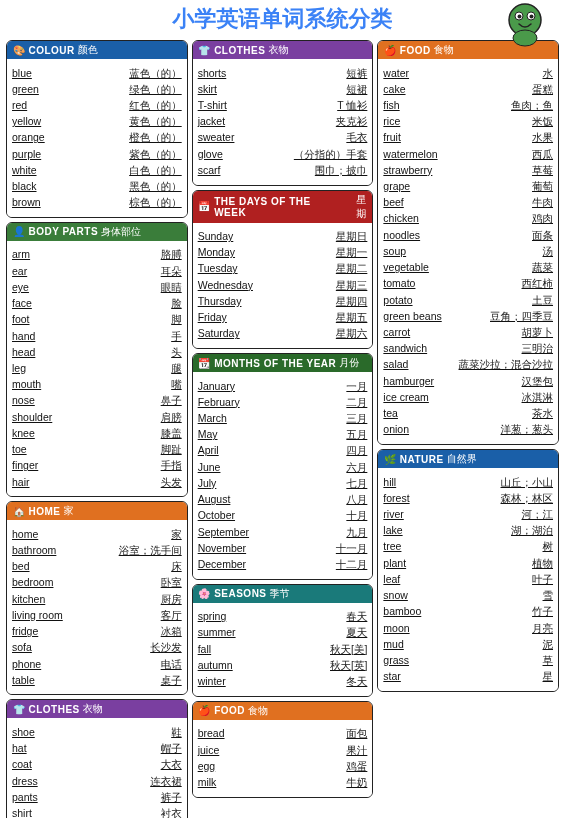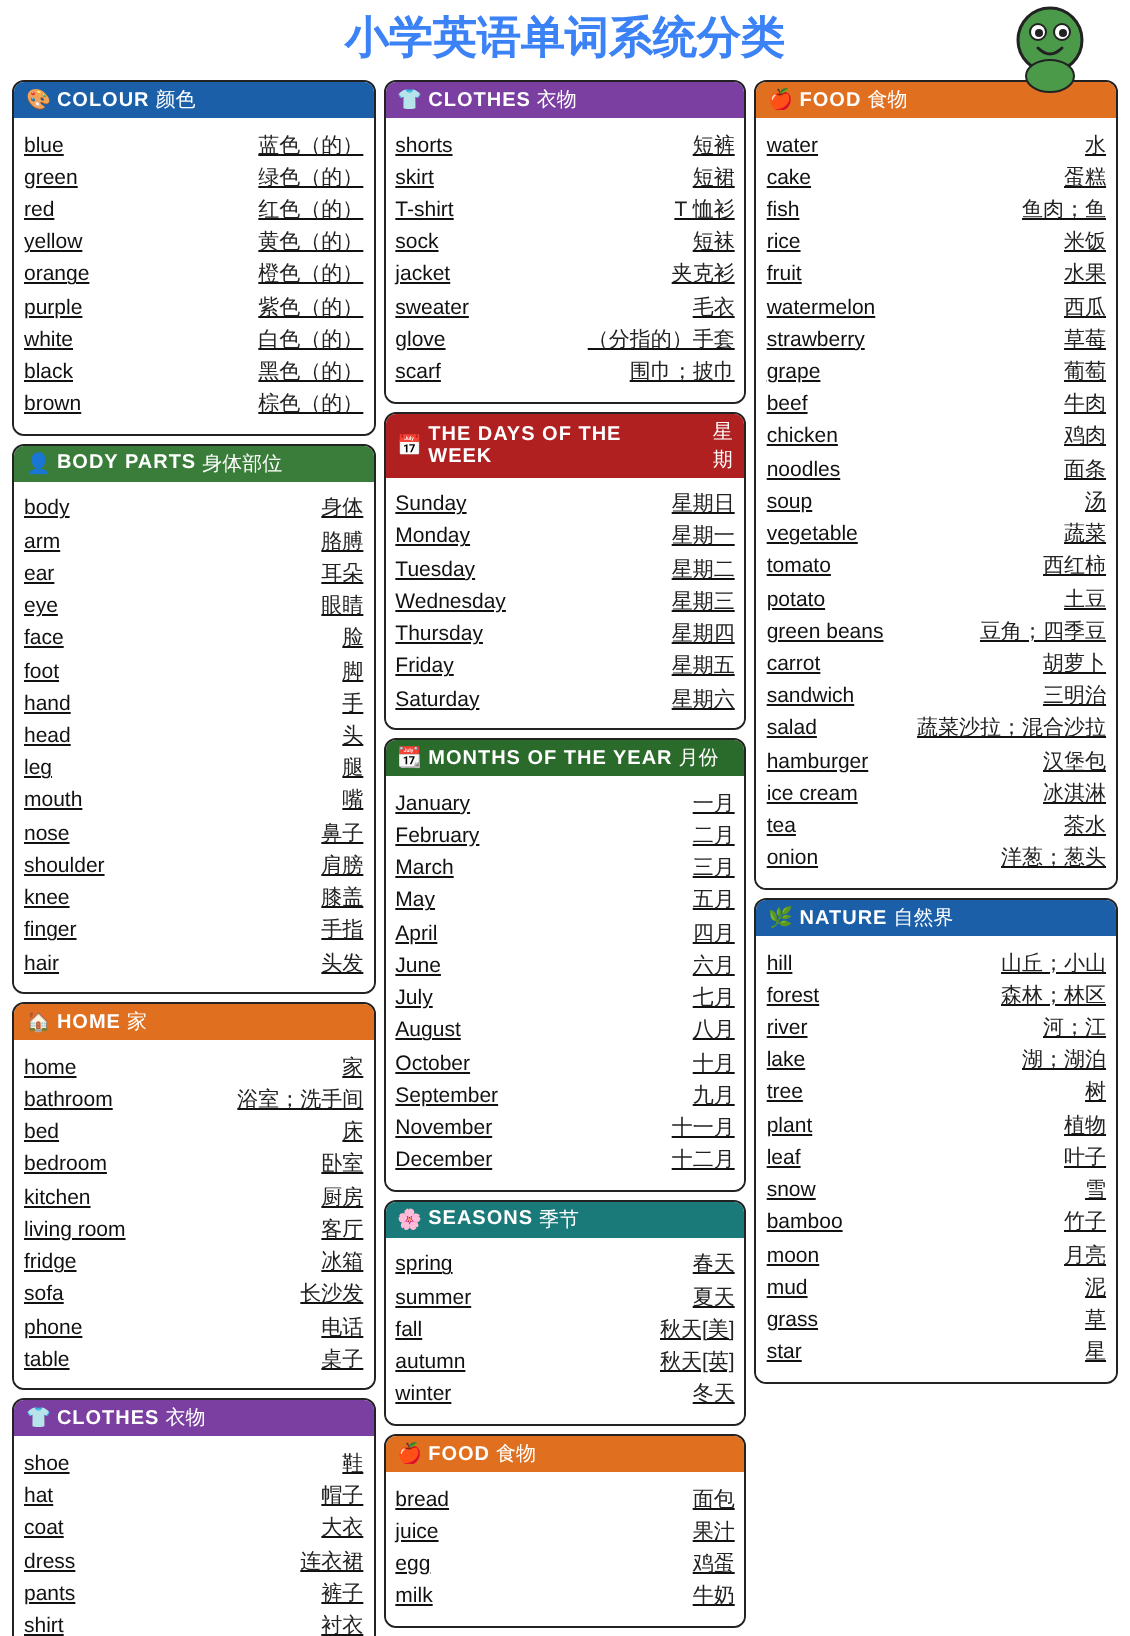--- a/index.html
+++ b/index.html
@@ -191,24 +191,20 @@
           </div>
       </div>
 
       <div class="section">
         <div class="section-header green">
           <span class="icon">👤</span>
           <span class="en">BODY PARTS</span>
           <span class="zh">身体部位</span>
         </div>
         <div class="section-body">
-        <div class="word-row">
-              <span class="word-en">body</span>
-              <span class="word-zh">身体</span>
-            </div>
             <div class="word-row">
               <span class="word-en">arm</span>
               <span class="word-zh">胳膊</span>
             </div>
             <div class="word-row">
               <span class="word-en">ear</span>
               <span class="word-zh">耳朵</span>
             </div>
             <div class="word-row">
               <span class="word-en">eye</span>
@@ -242,20 +238,24 @@
               <span class="word-en">nose</span>
               <span class="word-zh">鼻子</span>
             </div>
             <div class="word-row">
               <span class="word-en">shoulder</span>
               <span class="word-zh">肩膀</span>
             </div>
             <div class="word-row">
               <span class="word-en">knee</span>
               <span class="word-zh">膝盖</span>
+            </div>
+            <div class="word-row">
+              <span class="word-en">toe</span>
+              <span class="word-zh">脚趾</span>
             </div>
             <div class="word-row">
               <span class="word-en">finger</span>
               <span class="word-zh">手指</span>
             </div>
             <div class="word-row">
               <span class="word-en">hair</span>
               <span class="word-zh">头发</span>
             </div>
           </div>
@@ -362,24 +362,20 @@
             </div>
             <div class="word-row">
               <span class="word-en">skirt</span>
               <span class="word-zh">短裙</span>
             </div>
             <div class="word-row">
               <span class="word-en">T-shirt</span>
               <span class="word-zh">T 恤衫</span>
             </div>
             <div class="word-row">
-              <span class="word-en">sock</span>
-              <span class="word-zh">短袜</span>
-            </div>
-            <div class="word-row">
               <span class="word-en">jacket</span>
               <span class="word-zh">夹克衫</span>
             </div>
             <div class="word-row">
               <span class="word-en">sweater</span>
               <span class="word-zh">毛衣</span>
             </div>
             <div class="word-row">
               <span class="word-en">glove</span>
               <span class="word-zh">（分指的）手套</span>

